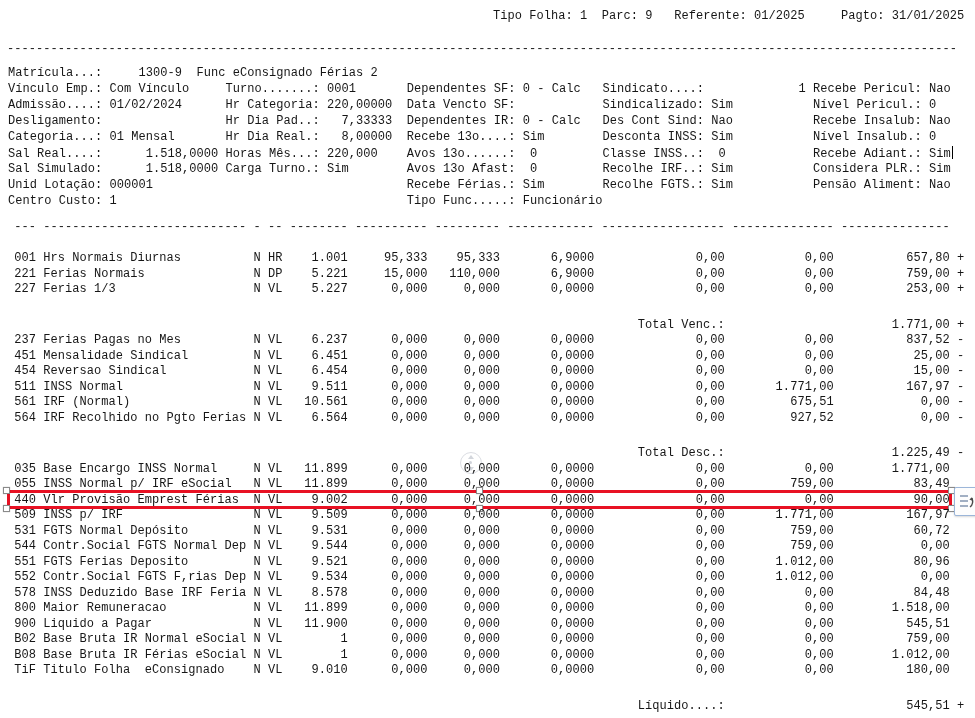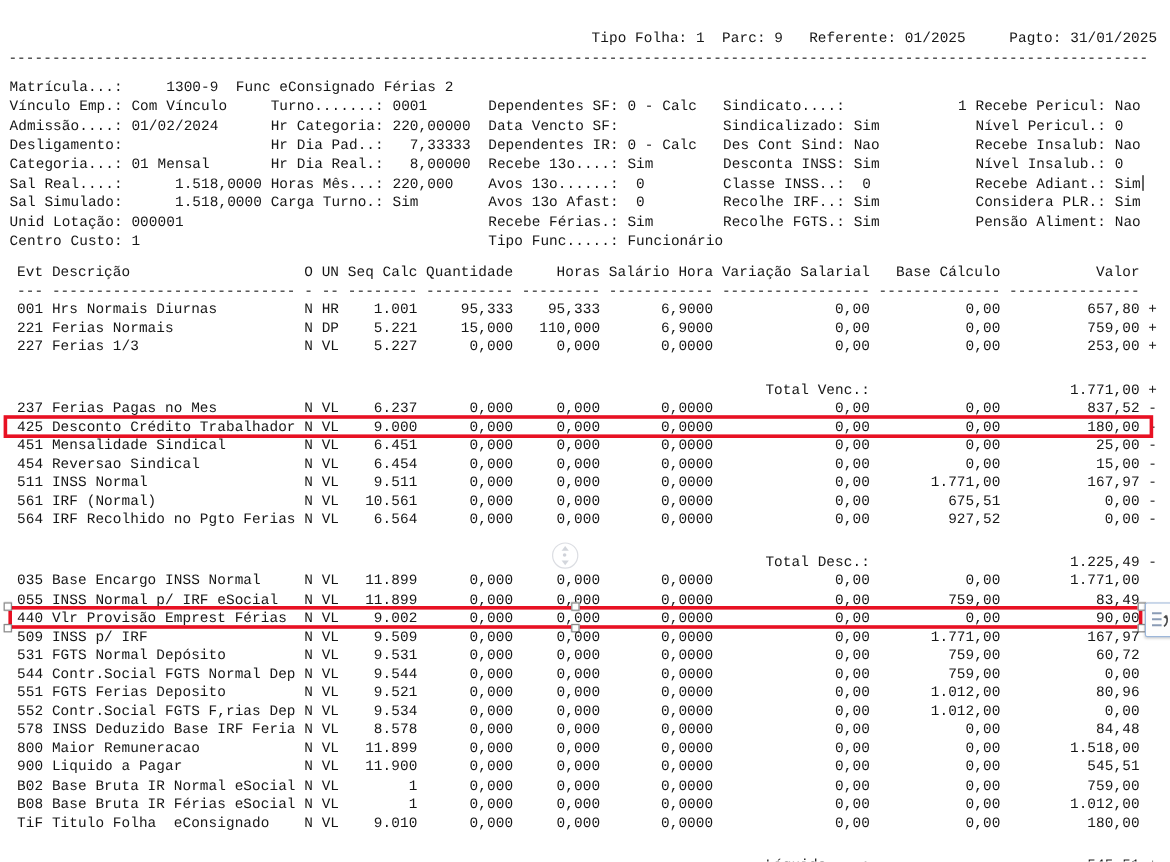--- a/index.html
+++ b/index.html
@@ -4,21 +4,21 @@
 <style>
   html,body{margin:0;padding:0;}
   body{
     width:975px;height:718px;background:#ffffff;overflow:hidden;
     font-family:"Liberation Mono","DejaVu Sans Mono",monospace;
     font-size:12px;letter-spacing:0.05px;color:#161616;
   }
   .page{position:relative;width:975px;height:718px;background:#fff;}
   .line{white-space:pre;line-height:15.9px;}
   #hdr{position:absolute;left:7px;top:9px;width:966px;}
-  #hdrRight{position:absolute;left:486px;top:16px;white-space:pre;}
+  #hdrRight{position:absolute;left:486px;top:0;white-space:pre;}
   #topSep{position:absolute;left:7px;top:42px;}
   #empBlock{position:absolute;left:8px;top:66px;}
   #tableHead{position:absolute;left:7px;top:220px;}
   #rows{position:absolute;left:7px;top:251px;}
   .row{white-space:pre;line-height:15.5px;height:15.5px;position:relative;}
   .row.total{margin-top:20px;}
   .ann-box{position:absolute;box-sizing:border-box;border:3px solid #e81123;background:transparent;}
   .ann-solid{left:-4px;top:-3px;width:958px;height:19px;}
   .ann-selected{left:0px;top:-3px;width:945px;height:19px;border-width:3px;}
   .handle{position:absolute;width:7px;height:7px;background:#fff;border:1px solid #8a8a8a;box-sizing:border-box;box-shadow:0 0 1px rgba(0,0,0,.3);}
@@ -53,31 +53,29 @@
       <div class="line">Admissão....: 01/02/2024      Hr Categoria: 220,00000  Data Vencto SF:            Sindicalizado: Sim           Nível Pericul.: 0</div>
       <div class="line">Desligamento:                 Hr Dia Pad..:   7,33333  Dependentes IR: 0 - Calc   Des Cont Sind: Nao           Recebe Insalub: Nao</div>
       <div class="line">Categoria...: 01 Mensal       Hr Dia Real.:   8,00000  Recebe 13o....: Sim        Desconta INSS: Sim           Nível Insalub.: 0</div>
       <div class="line">Sal Real....:      1.518,0000 Horas Mês...: 220,000    Avos 13o......:  0         Classe INSS..:  0            Recebe Adiant.: Sim<span class="caret"></span></div>
       <div class="line">Sal Simulado:      1.518,0000 Carga Turno.: Sim        Avos 13o Afast:  0         Recolhe IRF..: Sim           Considera PLR.: Sim</div>
       <div class="line">Unid Lotação: 000001                                   Recebe Férias.: Sim        Recolhe FGTS.: Sim           Pensão Aliment: Nao</div>
       <div class="line">Centro Custo: 1                                        Tipo Func.....: Funcionário</div>
     </div>
 
   <div id="tableHead">
-    <div class="line" id="tableHeadLine"> Evt Descrição                    O UN Seq Calc Quantidade     Horas Salário Hora Variação Salarial   Base Cálculo           Valor</div>
     <div class="line" id="tableDashLine"> --- ---------------------------- - -- -------- ---------- --------- ------------ ----------------- -------------- ---------------</div>
   </div>
 
   <div id="rows">
       <div class="row"> 001 Hrs Normais Diurnas          N HR    1.001     95,333    95,333       6,9000              0,00           0,00          657,80 +</div>
       <div class="row"> 221 Ferias Normais               N DP    5.221     15,000   110,000       6,9000              0,00           0,00          759,00 +</div>
       <div class="row"> 227 Ferias 1/3                   N VL    5.227      0,000     0,000       0,0000              0,00           0,00          253,00 +</div>
       <div class="row total">                                                                                       Total Venc.:                       1.771,00 +</div>
       <div class="row"> 237 Ferias Pagas no Mes          N VL    6.237      0,000     0,000       0,0000              0,00           0,00          837,52 -</div>
-      <div class="row"> 425 Desconto Crédito Trabalhador N VL    9.000      0,000     0,000       0,0000              0,00           0,00          180,00 -<div class="ann-box ann-solid"></div></div>
       <div class="row"> 451 Mensalidade Sindical         N VL    6.451      0,000     0,000       0,0000              0,00           0,00           25,00 -</div>
       <div class="row"> 454 Reversao Sindical            N VL    6.454      0,000     0,000       0,0000              0,00           0,00           15,00 -</div>
       <div class="row"> 511 INSS Normal                  N VL    9.511      0,000     0,000       0,0000              0,00       1.771,00          167,97 -</div>
       <div class="row"> 561 IRF (Normal)                 N VL   10.561      0,000     0,000       0,0000              0,00         675,51            0,00 -</div>
       <div class="row"> 564 IRF Recolhido no Pgto Ferias N VL    6.564      0,000     0,000       0,0000              0,00         927,52            0,00 -</div>
       <div class="row total">                                                                                       Total Desc.:                       1.225,49 -</div>
       <div class="row"> 035 Base Encargo INSS Normal     N VL   11.899      0,000     0,000       0,0000              0,00           0,00        1.771,00</div>
       <div class="row"> 055 INSS Normal p/ IRF eSocial   N VL   11.899      0,000     0,000       0,0000              0,00         759,00           83,49</div>
       <div class="row"> 440 Vlr Provisão Emprest Férias  N VL    9.002      0,000     0,000       0,0000              0,00           0,00           90,00<div class="ann-box ann-selected"></div><div class="handle" style="left: -4px; top: -6px;"></div><div class="handle" style="left: -4px; top: 12px;"></div><div class="handle" style="left: 469px; top: -6px;"></div><div class="handle" style="left: 469px; top: 12px;"></div><div class="handle" style="left: 941px; top: -6px;"></div><div class="handle" style="left: 941px; top: 12px;"></div><div class="layout-btn"><svg width="18" height="21" viewBox="0 0 18 21">
             <line x1="2" y1="5" x2="10" y2="5" stroke="#8a9bb5" stroke-width="1.6"></line>

